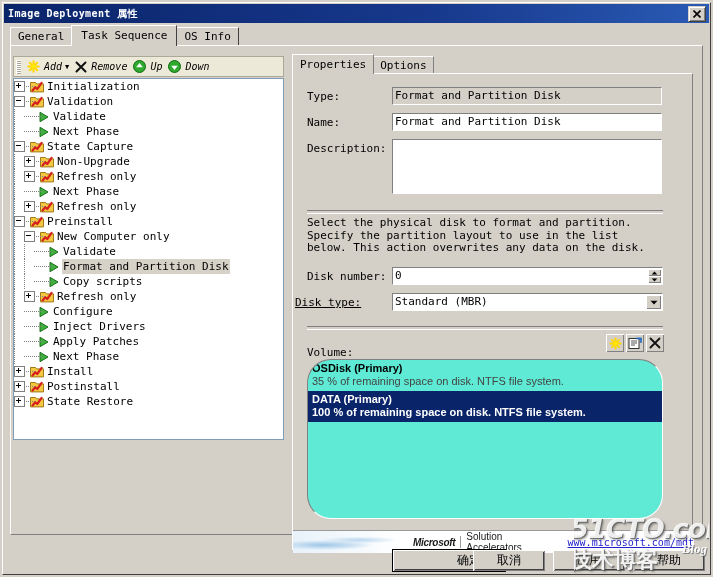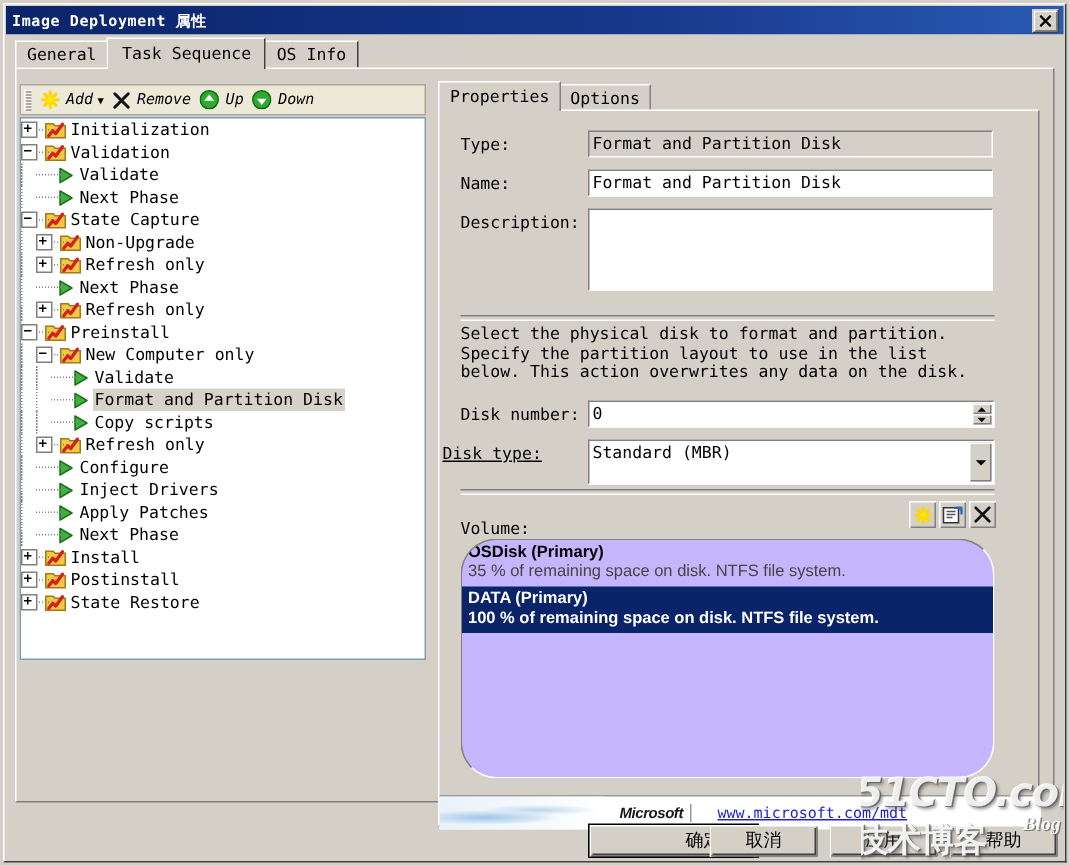--- a/index.html
+++ b/index.html
@@ -261,21 +261,21 @@
   }
   .tool-sq {
     position:absolute; width:18px; height:18px;
     background:#d4d0c8;
     box-shadow: inset 1px 1px 0 #ffffff, inset -1px -1px 0 #808080;
     display:flex; align-items:center; justify-content:center;
     cursor:default;
   }
   #vol-list {
     position:absolute;
-    background:#c4b5fd;
+    background:#5eead4;
     border-top:1px solid #808080; border-left:1px solid #808080;
     border-right:1px solid #ffffff; border-bottom:1px solid #ffffff;
     box-sizing:border-box;
     overflow:hidden;
     border-radius:24px;
   }
   .vol-item { padding:2px 4px 3px 4px; cursor:default; }
   .vol-item.sel { background:#0a246a; }
   .vol-title {
     font-family:"Liberation Sans", sans-serif;
@@ -672,21 +672,21 @@
             </div>
             <div class="spin-btn">
               <svg width="7" height="4" viewBox="0 0 7 4">
                   <path d="M3.5 3.5 L6.3 0.5 H0.7 Z" fill="#000"></path>
                 </svg>
             </div>
           </div>
         </div>
 
         <span class="lbl" style="left:2px; top:222px;text-decoration:underline;">Disk type:</span>
-        <div class="field-rw" style="left:99px; top:219px; width:271px; height:30px;">
+        <div class="field-rw" style="left:99px; top:219px; width:271px; height:18px;">
           <span>Standard (MBR)</span>
           <div class="combo-arrow">
             <svg width="8" height="5" viewBox="0 0 8 5">
                 <path d="M0.5 0.8 L7.5 0.8 L4 4.4 Z" fill="#000"></path>
               </svg>
           </div>
         </div>
 
         <div class="hr" style="left:14px; top:252px; width:356px;"></div>
 
@@ -725,20 +725,21 @@
             <div class="vol-item sel">
               <div class="vol-title">DATA (Primary)</div>
               <div class="vol-sub">100 % of remaining space on disk. NTFS file system.</div>
             </div>
           </div>
 
         <div id="banner">
           <div id="banner-swoosh"></div>
           <span id="ms-logo">Microsoft</span>
           <span id="ms-divider"></span>
+          <span id="ms-tag">Solution Accelerators</span>
           <span id="ms-url">www.microsoft.com/mdt</span>
         </div>
 
       </div>
     </div>
   </div>
 
   <div id="btnbar">
       <div class="dlg-btn default" style="left: 389px; padding-left: 40px;">
         <span>确定</span>

